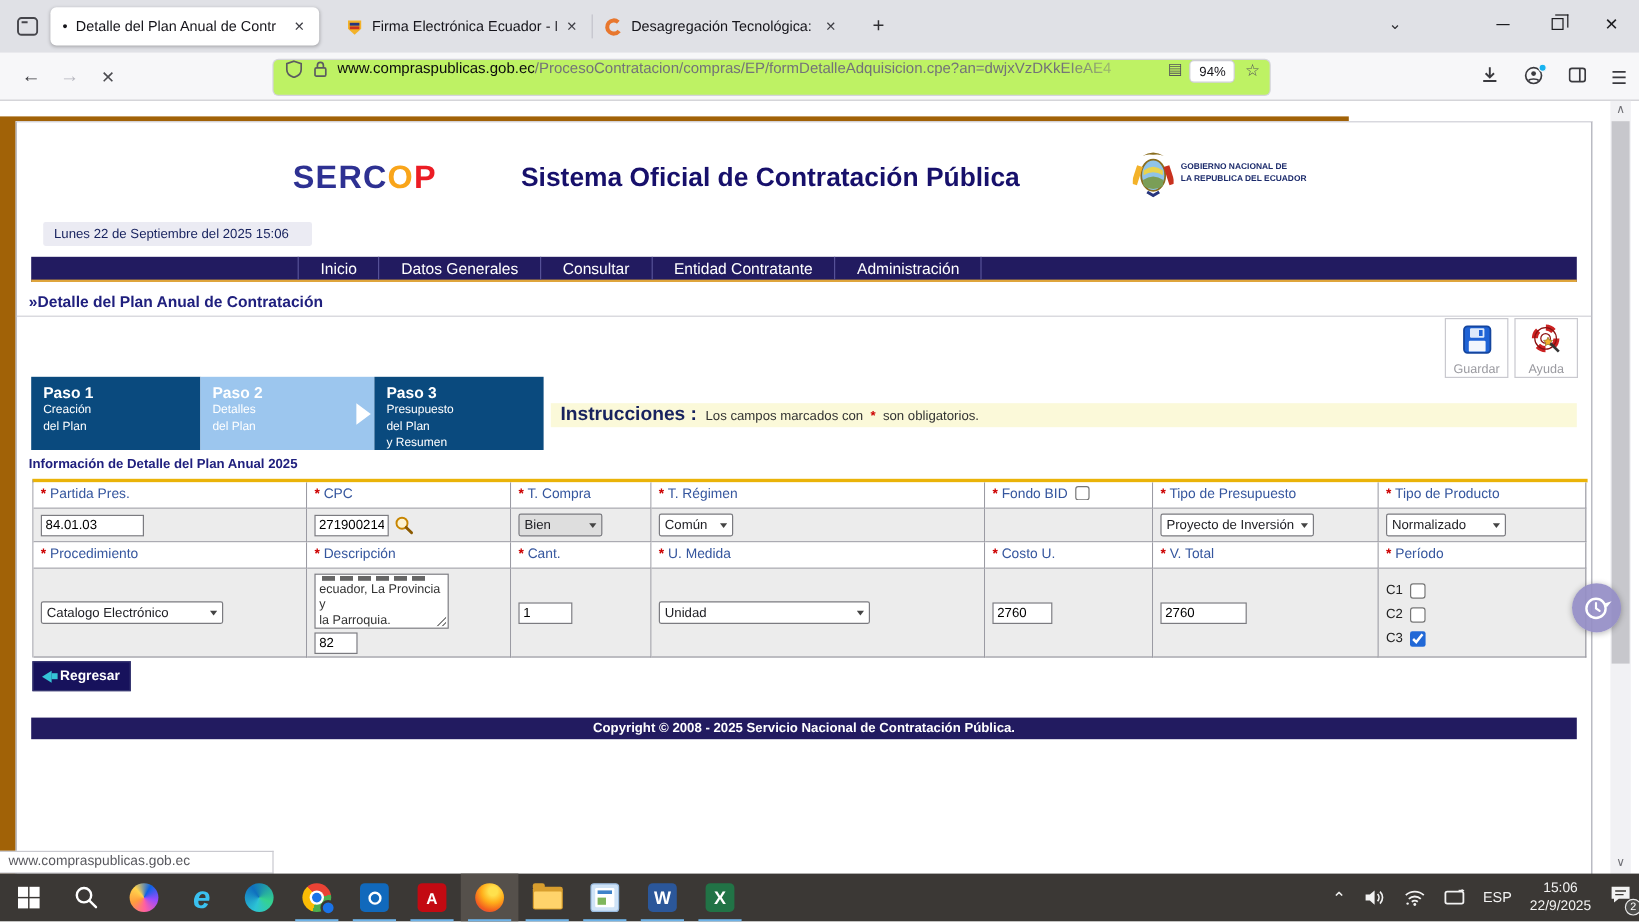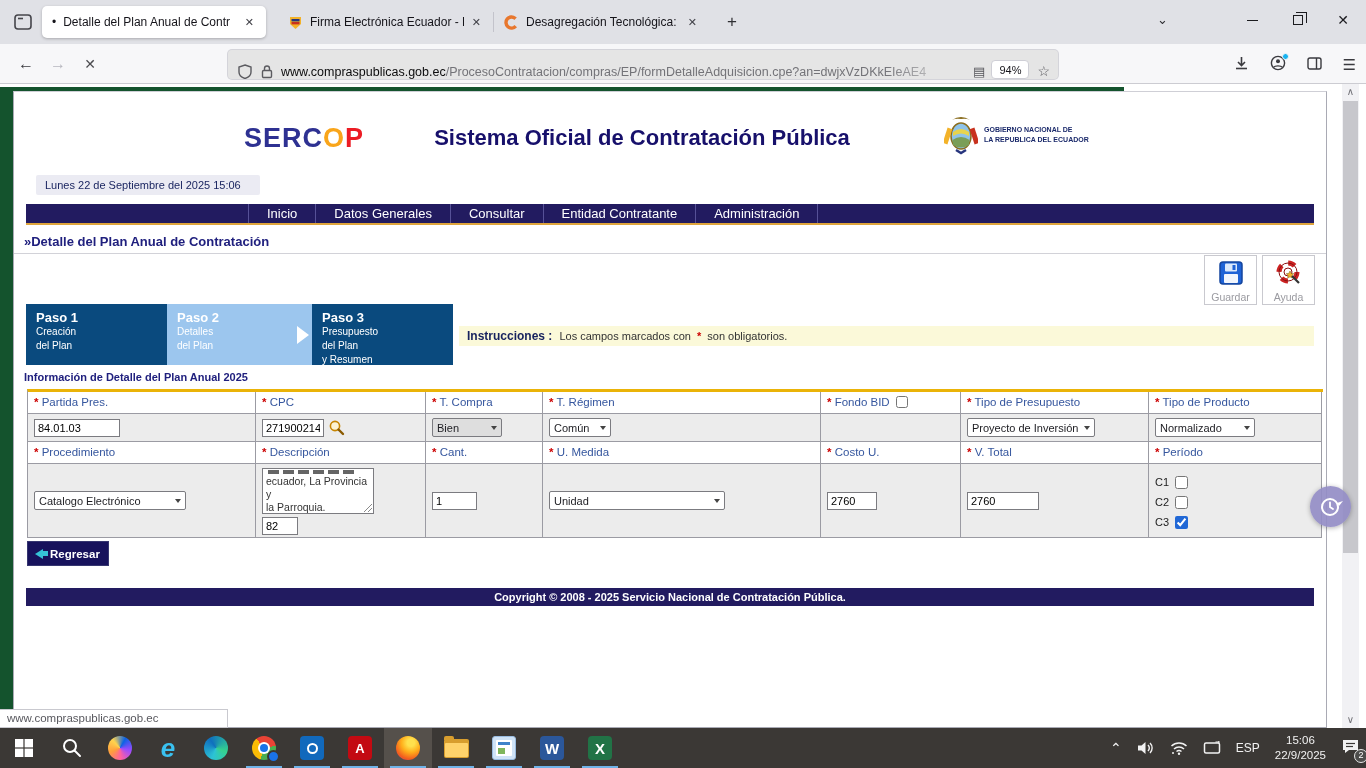--- a/index.html
+++ b/index.html
@@ -22,35 +22,35 @@
   .tablist-btn { position:absolute; left:1157px; top:12px; font-size:13px; color:#2f2f33; }
   .win-btn { position:absolute; top:0; width:46px; height:40px; display:flex; align-items:center; justify-content:center; color:#1b1b1f; }
   .wb-min { left:1229px; } .wb-max { left:1275px; } .wb-close { left:1320px; font-size:14px; }
   .min-glyph { width:11px; height:0; border-top:1.4px solid #1b1b1f; display:block; }
   .max-glyph { position:relative; width:10px; height:10px; border:1.2px solid #1b1b1f; background:#e0e1e6; }
   .max-glyph:before { content:""; position:absolute; left:2px; top:-4px; width:10px; height:10px; border:1.2px solid #1b1b1f; border-bottom:none; border-left:none; }
 
   .toolbar { position:absolute; left:0; top:44px; width:1366px; height:40px; background:#f7f7f9; border-bottom:1px solid #ccccd2; display:flex; align-items:center; }
   .nav-ic { font-size:16px; width:32px; text-align:center; }
   .ic-back { color:#39393e; margin-left:10px; } .ic-fwd { color:#b7b7bf; } .ic-stop { color:#4b4b50; font-size:14px; }
-  .urlbar { position:absolute; left:228px; top:6px; width:830px; height:29px; background:#e5e5e5; border-radius:4px; box-shadow:0 0 0 1px #d4d4da; display:flex; align-items:flex-end; padding:0 8px 0 10px; }
+  .urlbar { position:absolute; left:228px; top:6px; width:830px; height:29px; background:#bef264; border-radius:4px; box-shadow:0 0 0 1px #d4d4da; display:flex; align-items:flex-start; padding:0 8px 0 10px; }
   .urlbar svg { flex:none; }
   .url-text { flex:1; overflow:hidden; white-space:nowrap; font-size:12.5px; margin-left:8px;
     -webkit-mask-image:linear-gradient(90deg,#000 88%,transparent 99%); mask-image:linear-gradient(90deg,#000 88%,transparent 99%); }
   .url-domain { color:#0c0c0d; }
   .url-path { color:#737378; }
   .reader-ic { font-size:13px; color:#55555a; margin:0 6px; }
   .zoom-chip { border:1px solid #cfcfd6; border-radius:4px; background:#fff; font-size:11px; color:#15141a; padding:2.5px 7px; margin-right:8px; }
   .star-ic { font-size:14px; color:#55555a; }
   .tb-right { position:absolute; right:10px; top:6px; height:29px; display:flex; align-items:center; gap:21px; }
   .tb-right .g { color:#3a3a3f; font-size:15px; position:relative; }
   .acct-dot { position:absolute; right:-3px; top:-2px; width:7px; height:7px; border-radius:50%; background:#18b3f0; border:1.5px solid #f7f7f9; }
 
   
-  .page { position:absolute; left:0; top:87px; width:1124px; height:643px; background:#14532d; }
+  .page { position:absolute; left:0; top:97px; width:1124px; height:643px; background:#a16207; }
   .site { position:absolute; left:13px; top:4px; width:1314px; height:637px; border:1px solid #a9aab4; border-top-color:#cfcfd6; background:#fff; }
 
   .s-logo { position:absolute; left:230px; top:31px; font-size:27px; font-weight:bold; letter-spacing:1px; }
   .s-title { position:absolute; left:628px; top:33px; transform:translateX(-50%); white-space:nowrap; font-size:22px; font-weight:bold; color:#17106b; }
   .s-gov { position:absolute; left:930px; top:22px; display:flex; align-items:center; gap:6px; }
   .gov-txt { font-size:7px; font-weight:bold; color:#1b2a6b; line-height:1.45; }
   .s-date { position:absolute; left:22px; top:83px; width:224px; height:20px; background:#ebebf3; border-radius:2px; font-size:11px; color:#17225e; line-height:20px; padding-left:9px; }
   .s-session { position:absolute; right:14px; top:83px; height:20px; background:#ebebf3; border-radius:2px; font-size:11px; color:#1d1d22; line-height:20px; padding:0 11px; white-space:nowrap; }
   .s-session b { color:#17225e; }
   .sess-sep { color:#9a9aa5; margin:0 7px; }
@@ -70,21 +70,21 @@
 
   .step { position:absolute; top:212px; height:61px; color:#fff; padding:6px 0 0 10px; }
   .step-1 { left:12px; width:141px; background:#0a4a7e; }
   .step-2 { left:153px; width:145px; background:#9cc6ee; }
   .step-3 { left:298px; width:141px; background:#0a4a7e; }
   .step-title { font-size:13px; font-weight:bold; }
   .step-line { font-size:10px; line-height:1.4; }
   .step-2 .arrow { position:absolute; right:3px; top:50%; transform:translateY(-50%); width:0; height:0; border-top:9px solid transparent; border-bottom:9px solid transparent; border-left:12px solid #fff; }
 
   .s-instr { position:absolute; left:445px; top:234px; width:855px; height:20px; background:#fbf9d9; font-size:11px; color:#333; line-height:20px; padding-left:8px; }
-  .instr-label { font-size:12px; font-weight:bold; color:#17225e; margin-right:4px; }
+  .instr-label { font-size:16px; font-weight:bold; color:#17225e; margin-right:4px; }
   .req { color:#c00; font-weight:bold; }
 
   .s-section { position:absolute; left:10px; top:279px; font-size:11px; font-weight:bold; color:#20207e; }
 
   .s-table { position:absolute; left:13px; top:297px; width:1296px; display:grid;
     grid-template-columns:228px 170px 117px 278px 140px 188px 173px;
     grid-template-rows:22px 28px 22px 74px;
     border-top:3px solid #eab308; border-left:1px solid #9b9ba3; }
   .cell { border-right:1px solid #9b9ba3; border-bottom:1px solid #9b9ba3; overflow:hidden; }
   .hcell { background:#fff; font-size:11.5px; line-height:21px; padding-left:6px; color:#35569e; white-space:nowrap; }

